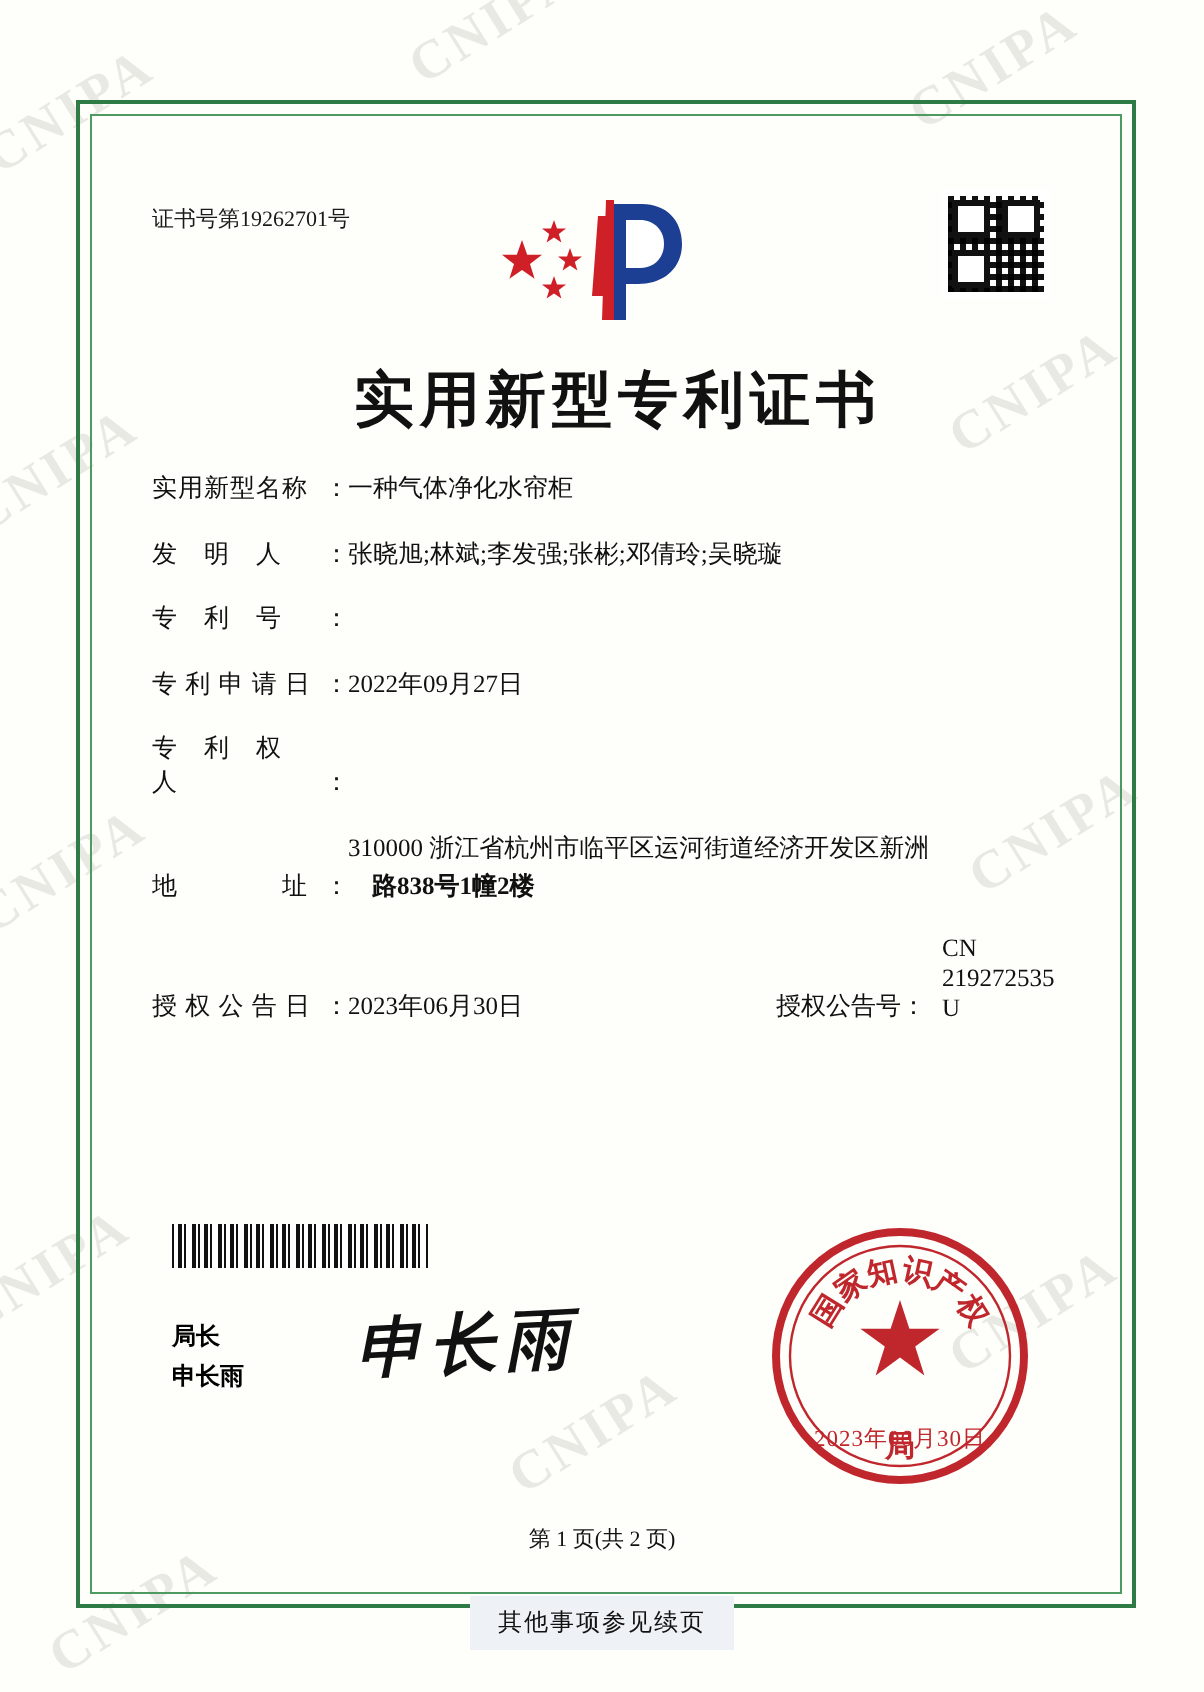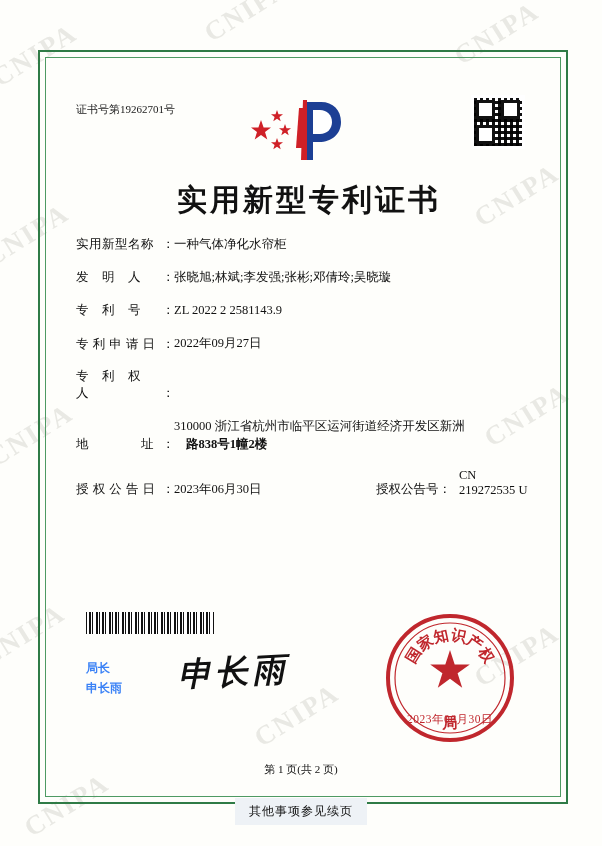--- a/index.html
+++ b/index.html
@@ -157,21 +157,21 @@
   }
   .field-value {
     flex: 1 1 auto;
     line-height: 1.45;
   }
   .field-row.two-col .field-value {
     flex: 0 0 200px;
   }
   .field-extra-label {
     flex: 0 0 auto;
-    margin-left: 2px;
+    margin-left: 14px;
   }
   .field-extra-value {
     flex: 1 1 auto;
     margin-left: 8px;
   }
   .addr-line2 {
     display: block;
     margin-left: 12px;
     font-weight: bold;
   }
@@ -203,21 +203,21 @@
         #111 0 1px, #fff 1px 3px, #111 3px 5px, #fff 5px 6px,
         #111 6px 7px, #fff 7px 10px, #111 10px 12px, #fff 12px 13px);
   }
   .signature-block {
     position: absolute;
     left: 48px;
     top: 608px;
     font-family: "Liberation Serif", "DejaVu Serif", serif;
     font-size: 12px;
     line-height: 1.7;
-    color: #3b82f6;
+    color: #000000;
     font-weight: bold;
   }
   .handwriting {
     position: absolute;
     left: 140px;
     top: 600px;
     font-family: "Liberation Serif", "DejaVu Serif", serif;
     font-size: 33px;
     font-style: italic;
     font-weight: bold;
@@ -340,21 +340,20 @@
 
       <div class="field-row">
         <div class="field-label">发　明　人</div>
         <div class="field-colon">：</div>
         <div class="field-value">张晓旭;林斌;李发强;张彬;邓倩玲;吴晓璇</div>
       </div>
 
       <div class="field-row">
         <div class="field-label">专　利　号</div>
         <div class="field-colon">：</div>
-        <div class="field-value">ZL 2022 2 2581143.9</div>
       </div>
 
       <div class="field-row">
         <div class="field-label">专 利 申 请 日</div>
         <div class="field-colon">：</div>
         <div class="field-value">2022年09月27日</div>
       </div>
 
       <div class="field-row">
         <div class="field-label">专　利　权　人</div>

